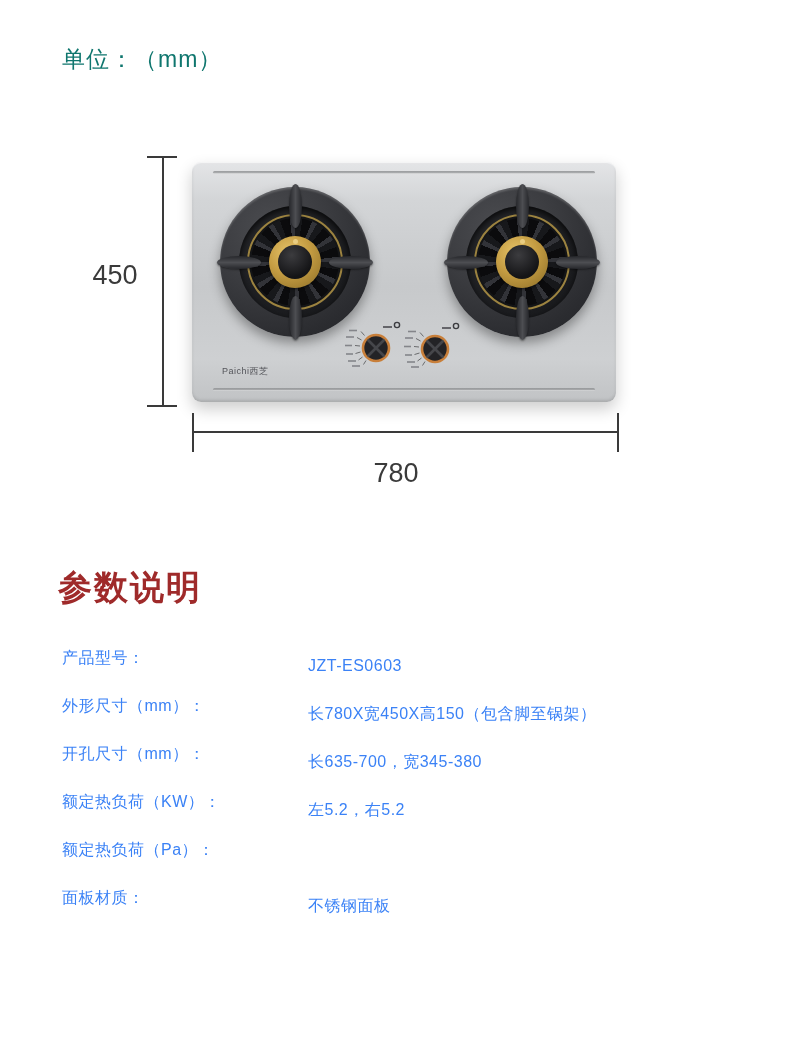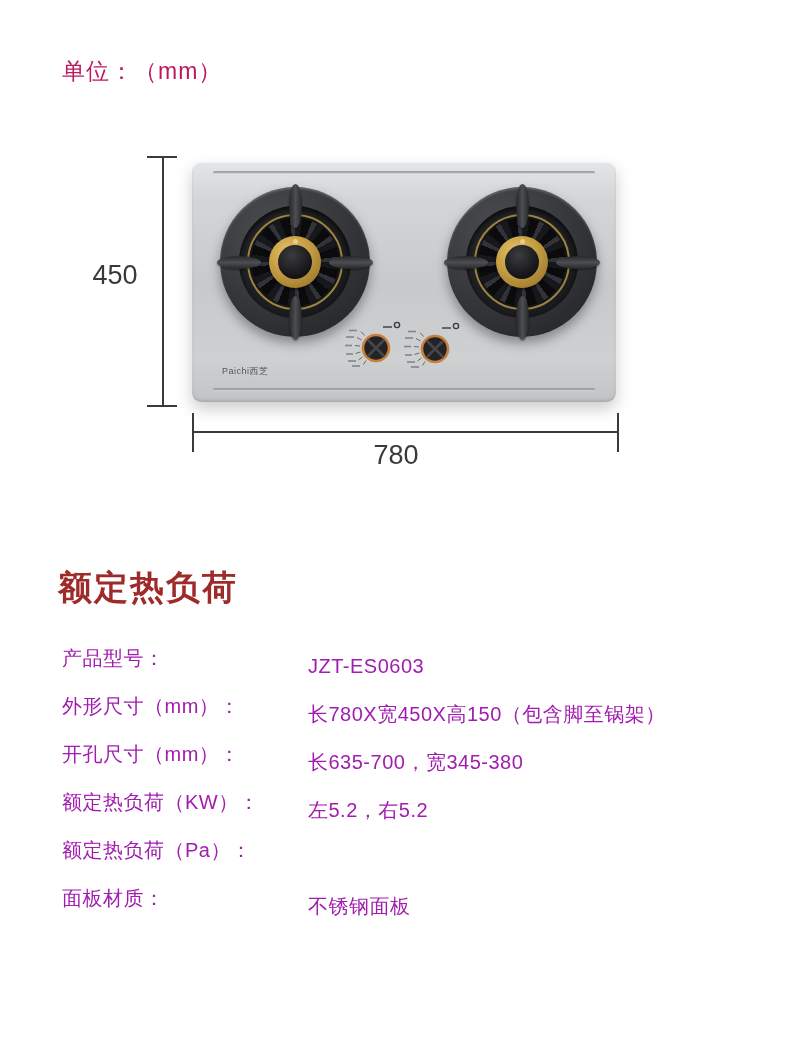--- a/index.html
+++ b/index.html
@@ -1,20 +1,20 @@
 <!DOCTYPE html>
 <html><head>
 <meta charset="utf-8">
 <style>
   html,body{margin:0;padding:0;background:#ffffff;}
   body{font-family:"Liberation Sans","DejaVu Sans",sans-serif;}
   .page{position:relative;width:790px;height:1043px;background:#ffffff;overflow:hidden;}
 
   
-  .unit-label{position:absolute;left:62px;top:56px;font-size:23px;color:#be185d;letter-spacing:1px;}
+  .unit-label{position:absolute;left:62px;top:44px;font-size:23px;color:#0f766e;letter-spacing:1px;}
 
   
   .figure{position:absolute;left:0;top:0;width:790px;height:520px;}
 
   .panel{position:absolute;left:192px;top:162px;width:424px;height:240px;border-radius:9px;
     background:linear-gradient(180deg,#e4e5e7 0%,#d3d5d7 16%,#c7c9cb 52%,#ced0d2 82%,#c1c3c5 100%);
     box-shadow:0 7px 16px rgba(0,0,0,0.20), inset 0 1px 1px rgba(255,255,255,0.7), inset 0 -2px 3px rgba(0,0,0,0.12);text-align:center;}
   .groove{position:absolute;left:21px;right:21px;height:3px;border-radius:2px;
     background:linear-gradient(180deg,#96989a 0%,#8f9193 40%,#e8e9ea 100%);opacity:.85;}
   .groove.top{top:9px;}
@@ -43,21 +43,21 @@
   .knob-svg{position:absolute;width:64px;height:54px;}
   .brand{position:absolute;left:30px;top:203px;font-size:9px;color:#54555a;letter-spacing:.5px;}
 
   
   .dim{position:absolute;background:#3a3a3a;}
   .dim-label{position:absolute;font-size:27px;color:#3a3a3a;width:64px;text-align:center;}
 
   
   .section-title{position:absolute;left:58px;top:565px;font-size:34px;font-weight:600;color:#9f2a2a;letter-spacing:2px;}
   .spec-table{position:absolute;left:62px;top:634px;width:680px;}
-  .spec-row{display:flex;align-items:center;height:48px;font-size:20px;color:#a21caf;}
+  .spec-row{display:flex;align-items:center;height:48px;font-size:16px;color:#3b82f6;}
   .spec-label{width:246px;flex:none;letter-spacing:.5px;}
   .spec-value{flex:1;letter-spacing:.5px;margin-top:16px;}
 </style>
 </head>
 <body>
 
 <div class="page">
 
   <div class="unit-label">单位：（mm）</div>
 
@@ -153,24 +153,24 @@
     </div>
 
     <div class="dim" style="left:162px;top:157px;width:2px;height:250px;"></div>
     <div class="dim" style="left:147px;top:156px;width:30px;height:2px;"></div>
     <div class="dim" style="left:147px;top:405px;width:30px;height:2px;"></div>
     <div class="dim-label" style="left:83px;top:260px;">450</div>
 
     <div class="dim" style="left:192px;top:431px;width:427px;height:2px;"></div>
     <div class="dim" style="left:192px;top:413px;width:2px;height:39px;"></div>
     <div class="dim" style="left:617px;top:413px;width:2px;height:39px;"></div>
-    <div class="dim-label" style="left:364px;top:440px;">780</div>
+    <div class="dim-label" style="left:364px;top:458px;">780</div>
   </div>
 
-  <div class="section-title">额定热负荷</div>
+  <div class="section-title">参数说明</div>
 
   <div class="spec-table">
     <div class="spec-row">
       <div class="spec-label">产品型号：</div>
       <div class="spec-value">JZT-ES0603</div>
     </div>
     <div class="spec-row">
       <div class="spec-label">外形尺寸（mm）：</div>
       <div class="spec-value">长780X宽450X高150（包含脚至锅架）</div>
     </div>

